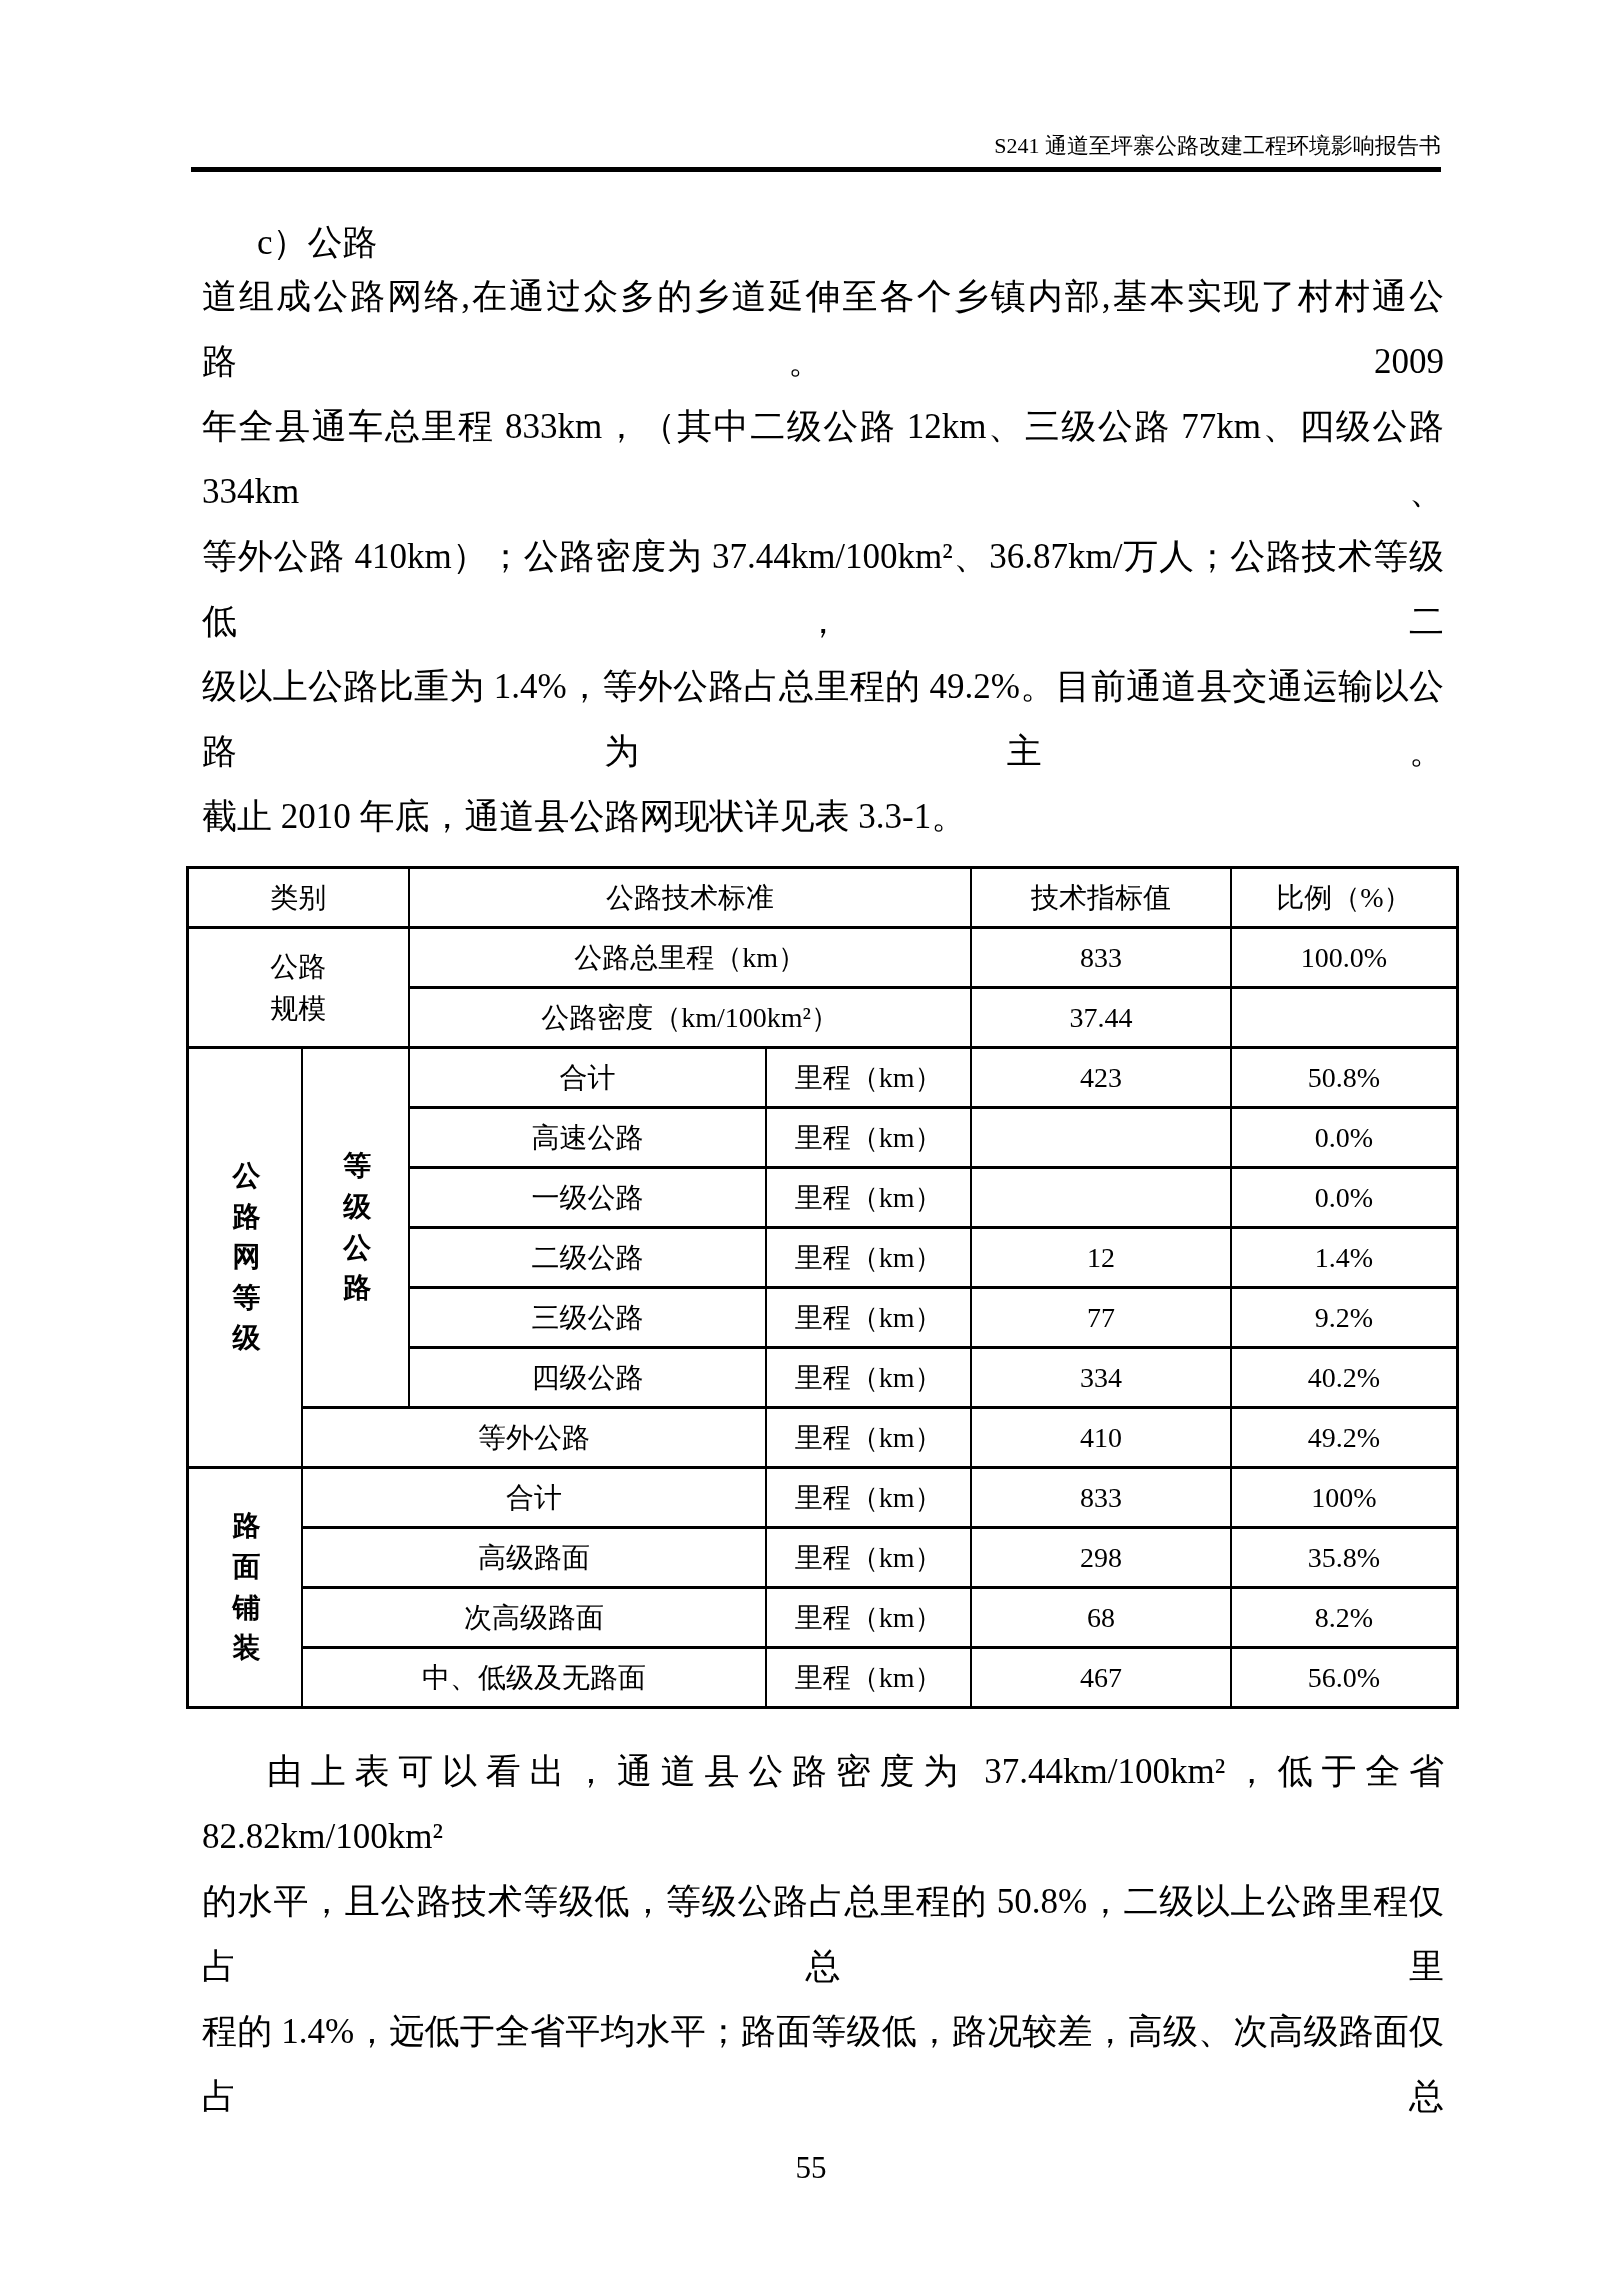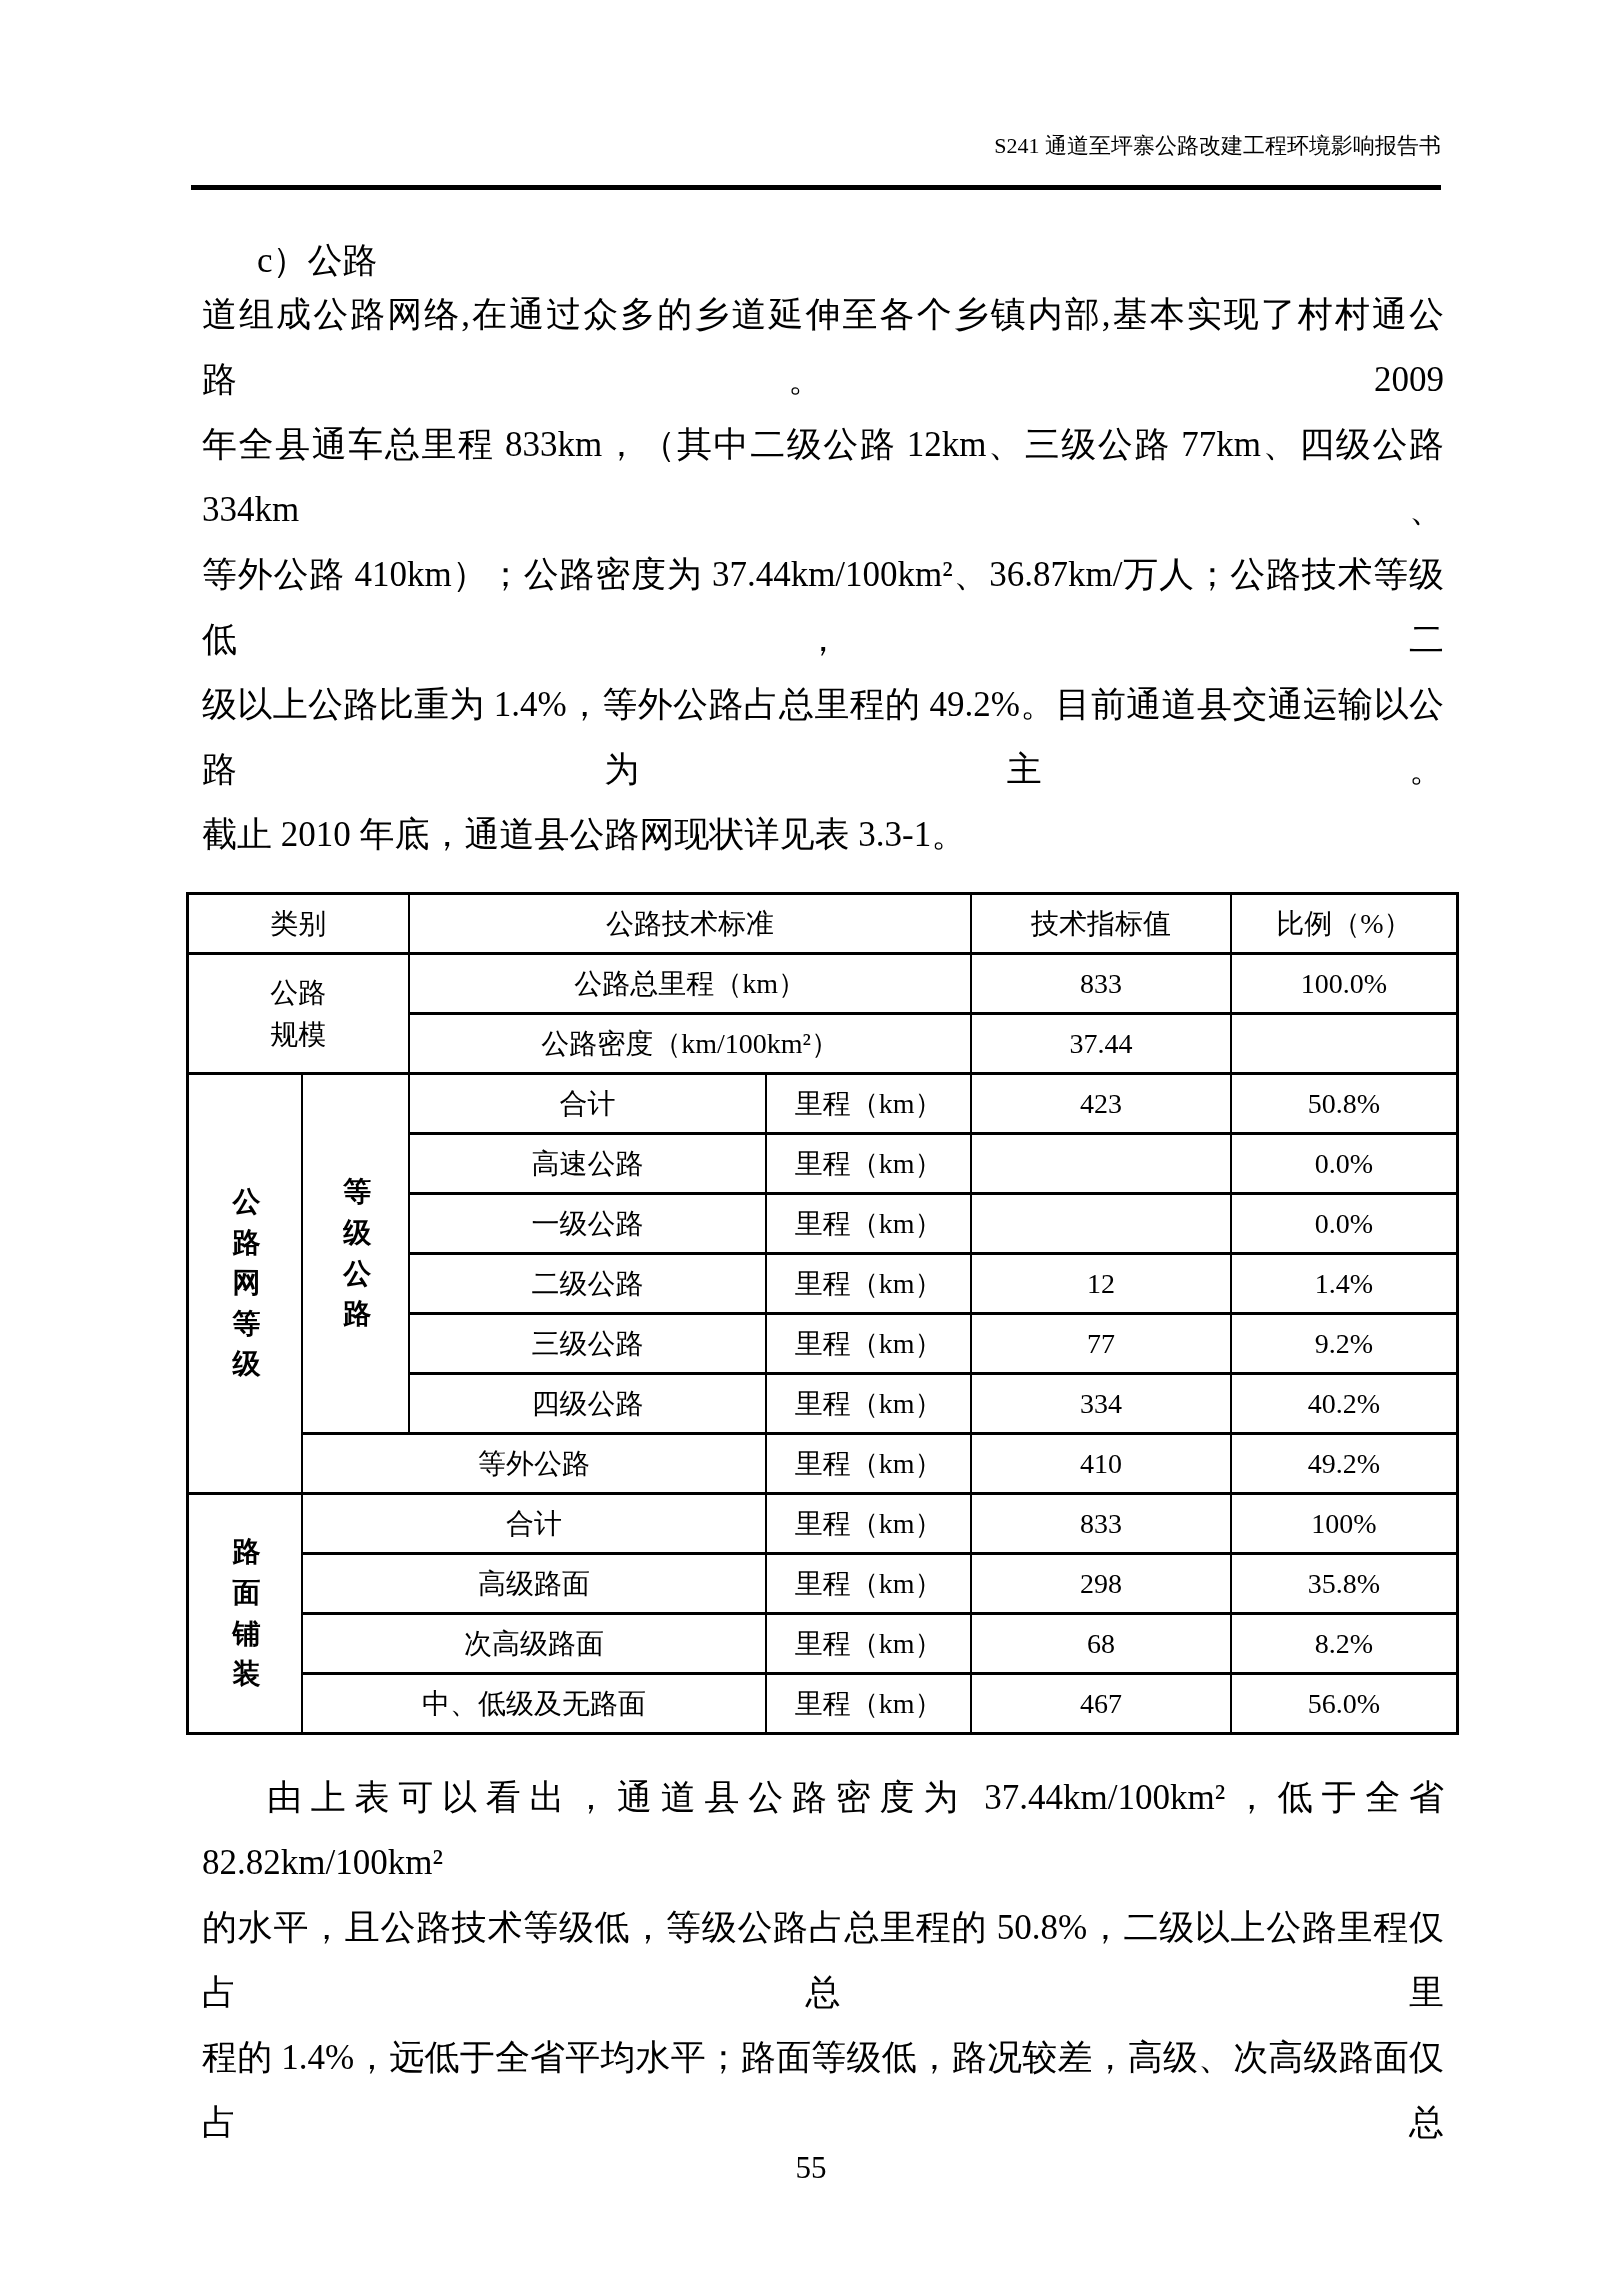--- a/index.html
+++ b/index.html
@@ -8,21 +8,21 @@
     width:1622px;height:2295px;
     background:#ffffff;
     color:#000;
     font-family:"Liberation Serif","DejaVu Serif",serif;
     overflow:hidden;
   }
   
   .pagehead{
     margin:0 181px 0 191px;
     padding-top:133px;
-    padding-bottom:26px;
+    padding-bottom:8px;
     border-bottom:5.2px solid #000;
     text-align:right;
     font-size:22px;
     line-height:26px;
   }
   
   .content{
     margin-left:202px;
     margin-right:178px;
   }
@@ -53,21 +53,21 @@
     font-weight:bold;
     font-size:30px;
     line-height:39px;
   }
   
   table.roadnet{
     table-layout:fixed;
     border-collapse:collapse;
     width:1269px;
     margin-left:-16.4px;
-    margin-top:25px;
+    margin-top:17px;
     border:3.9px solid #000;
     font-size:28px;
   }
   table.roadnet td{
     border-left:2px solid #000;
     border-right:2px solid #000;
     border-top:3.3px solid #000;
     border-bottom:3.3px solid #000;
     text-align:center;
     vertical-align:middle;

